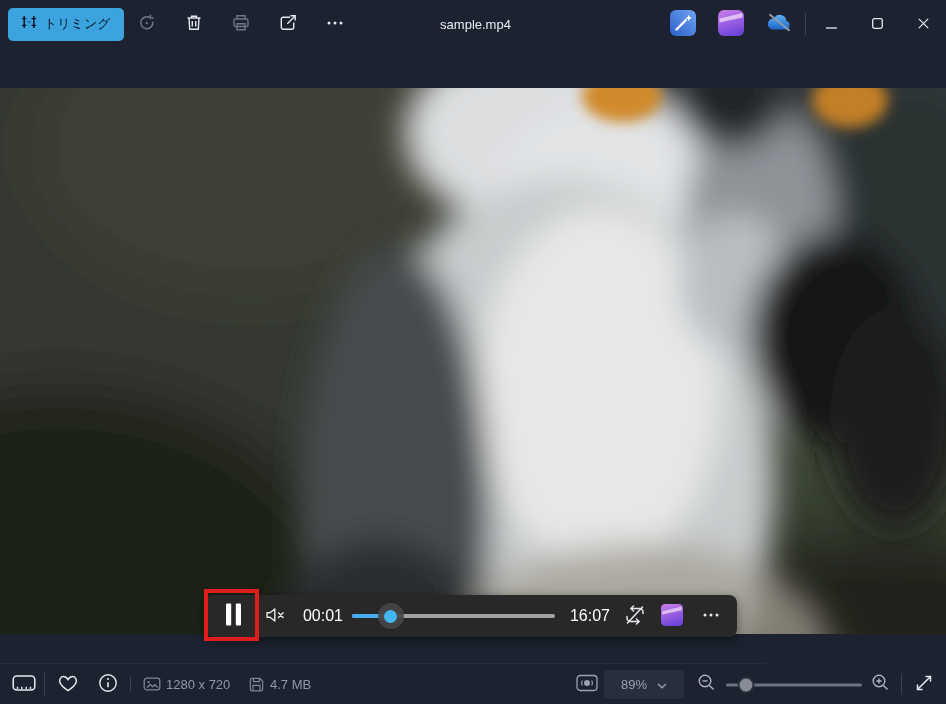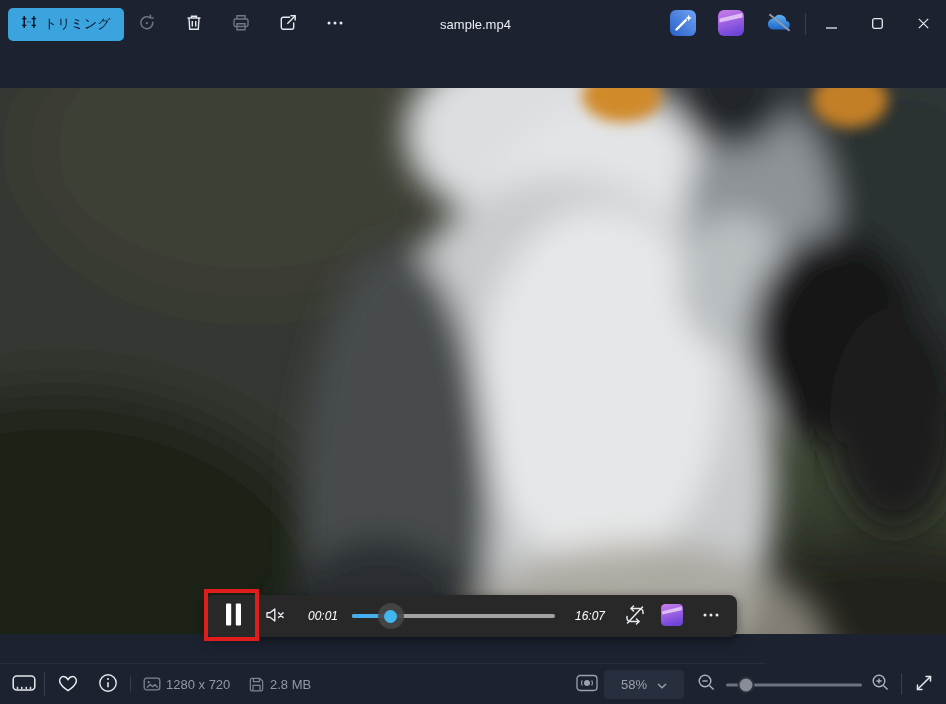--- a/index.html
+++ b/index.html
@@ -30,22 +30,22 @@
 
   
   .video{position:absolute;left:0;top:88px;width:946px;height:546px;cursor:pointer;}
   .video svg{display:block;}
 
   
   .playbar{position:absolute;left:205px;top:595px;width:532px;height:42px;border-radius:8px;
     background:var(--playbar-bg);box-shadow:0 3px 12px rgba(0,0,0,.5);}
   .pb{position:absolute;top:50%;transform:translateY(-50%);display:flex;align-items:center;
     justify-content:center;background:none;border:none;cursor:pointer;height:34px;}
-  .pb-time{position:absolute;top:50%;transform:translateY(-50%);color:#fff;font-size:12px;
-    text-align:center;width:44px;font-style:italic;}
+  .pb-time{position:absolute;top:50%;transform:translateY(-50%);color:#fff;font-size:16px;
+    text-align:center;width:44px;}
   .seek{position:absolute;left:147px;top:0;width:206px;height:42px;cursor:pointer;}
   .seek .track{position:absolute;left:0;right:3px;top:50%;height:4px;transform:translateY(-50%);
     background:#a2a2a2;border-radius:2px;}
   .seek .fill{position:absolute;left:0;top:0;height:100%;background:var(--progress);border-radius:2px;}
   .seek .thumbwrap{position:absolute;top:50%;width:26px;height:26px;transform:translate(-50%,-50%);
     background:rgba(70,70,70,.9);border-radius:50%;display:flex;align-items:center;justify-content:center;
     cursor:grab;}
   .seek .thumbwrap .dot{width:13px;height:13px;border-radius:50%;background:var(--thumb);}
 
   .annotation{position:absolute;left:204px;top:589px;width:55px;height:52px;
@@ -377,35 +377,35 @@
     <span class="sb-text" style="left:166px;">1280 x 720</span>
     <span class="sb" style="left:246px;width:20px;cursor:default;">
       <svg width="17" height="17" viewBox="0 0 18 18">
           <g stroke="#7d8594" fill="none" stroke-width="1.3">
         <path d="M2.5 4.2A1.7 1.7 0 0 1 4.2 2.5h8.3l3 3V14a1.7 1.7 0 0 1-1.7 1.7H4.2A1.7 1.7 0 0 1 2.5 14z"></path>
         <path d="M5.8 2.7V6h6.2V2.8"></path>
         <path d="M5.3 15.4V10h7.4v5.4"></path>
       </g>
         </svg>
     </span>
-    <span class="sb-text" style="left:270px;">2.8 MB</span>
+    <span class="sb-text" style="left:270px;">4.7 MB</span>
 
     <button class="sb" style="left:572px;width:30px;">
       <span>
         <svg width="22" height="18" viewBox="0 0 22 18">
             <g stroke="#9aa2b0" fill="none" stroke-width="1.3">
           <rect x="1" y="1.5" width="20" height="15" rx="3.2"></rect>
           <circle cx="11" cy="9" r="3" fill="#9aa2b0" stroke="none"></circle>
           <path d="M6.3 6.4a4.9 4.9 0 0 0 0 5.2M15.7 6.4a4.9 4.9 0 0 1 0 5.2" stroke-width="1.1"></path>
         </g>
           </svg>
       </span>
     </button>
     <button class="zoom-dd">
-      <span>58%</span>
+      <span>89%</span>
       <span>
         <svg width="10" height="6" viewBox="0 0 10 6">
             <path d="M1 1l4 3.8L9 1" fill="none" stroke="#9aa1ad" stroke-width="1.4"></path>
           </svg>
       </span>
     </button>
     <button class="sb" style="left:692px;width:28px;">
       <span>
         <svg width="19" height="19" viewBox="0 0 19 19">
             <g stroke="#aab2c0" fill="none" stroke-width="1.4">

